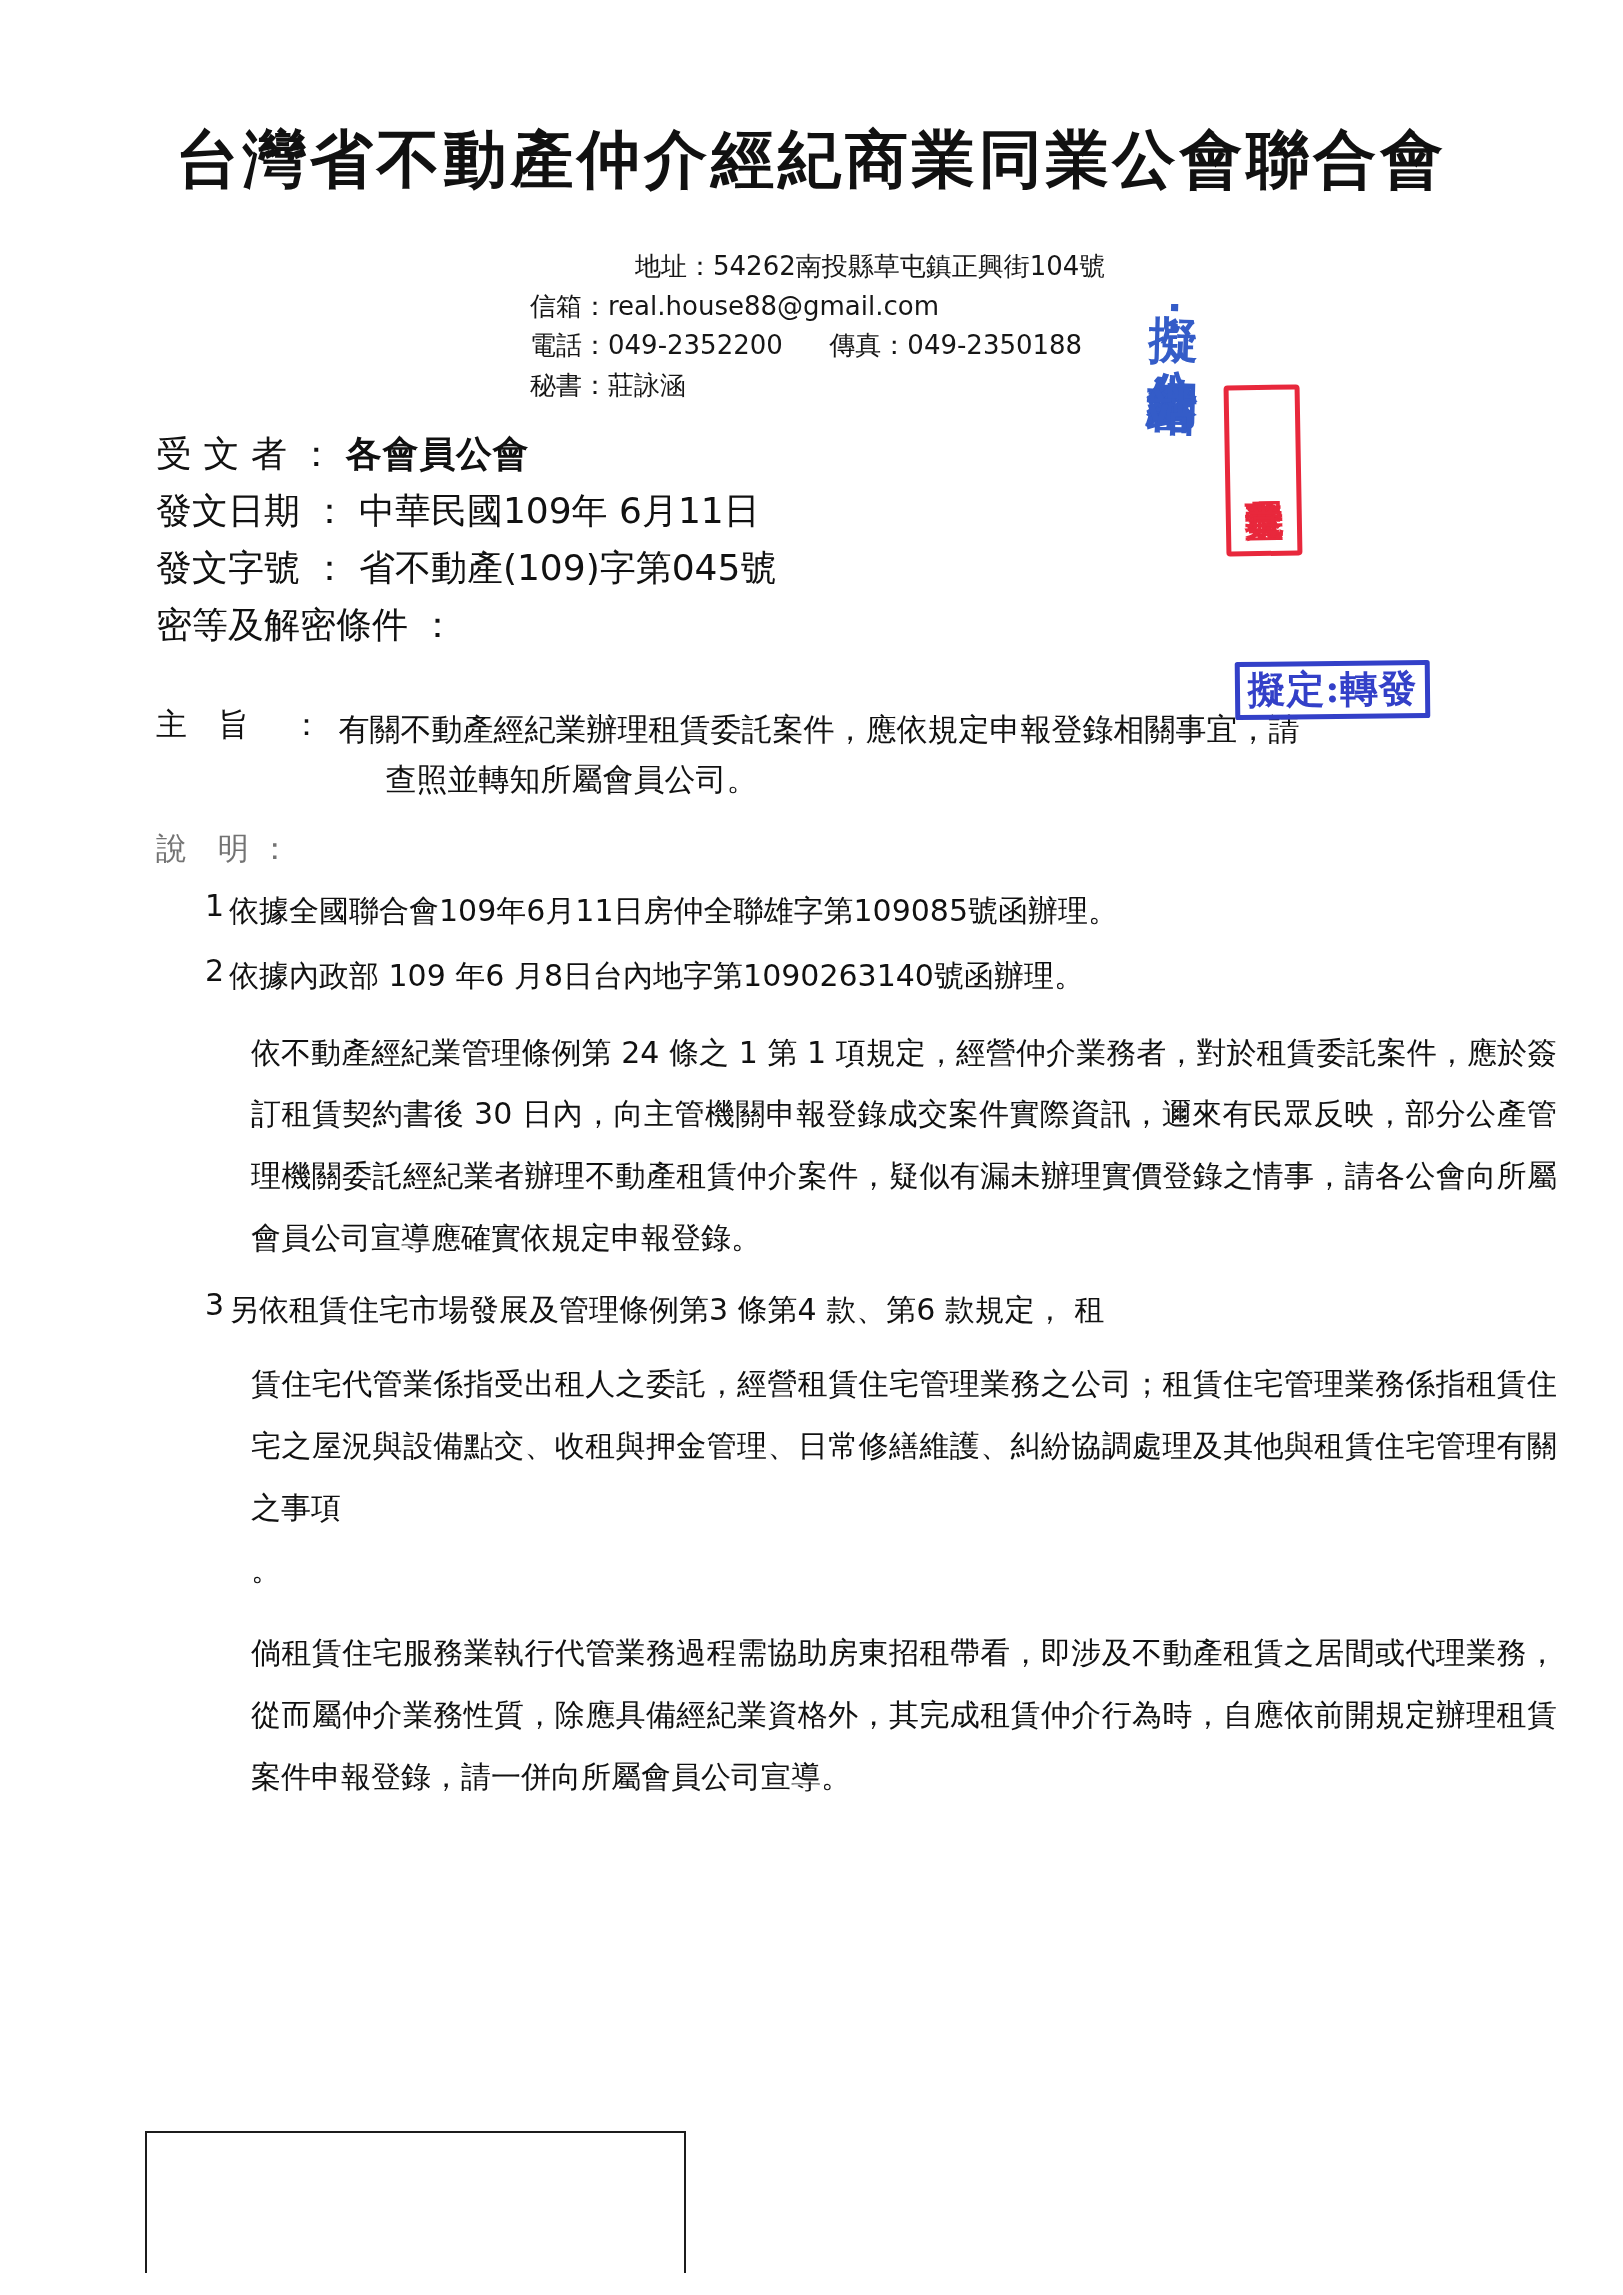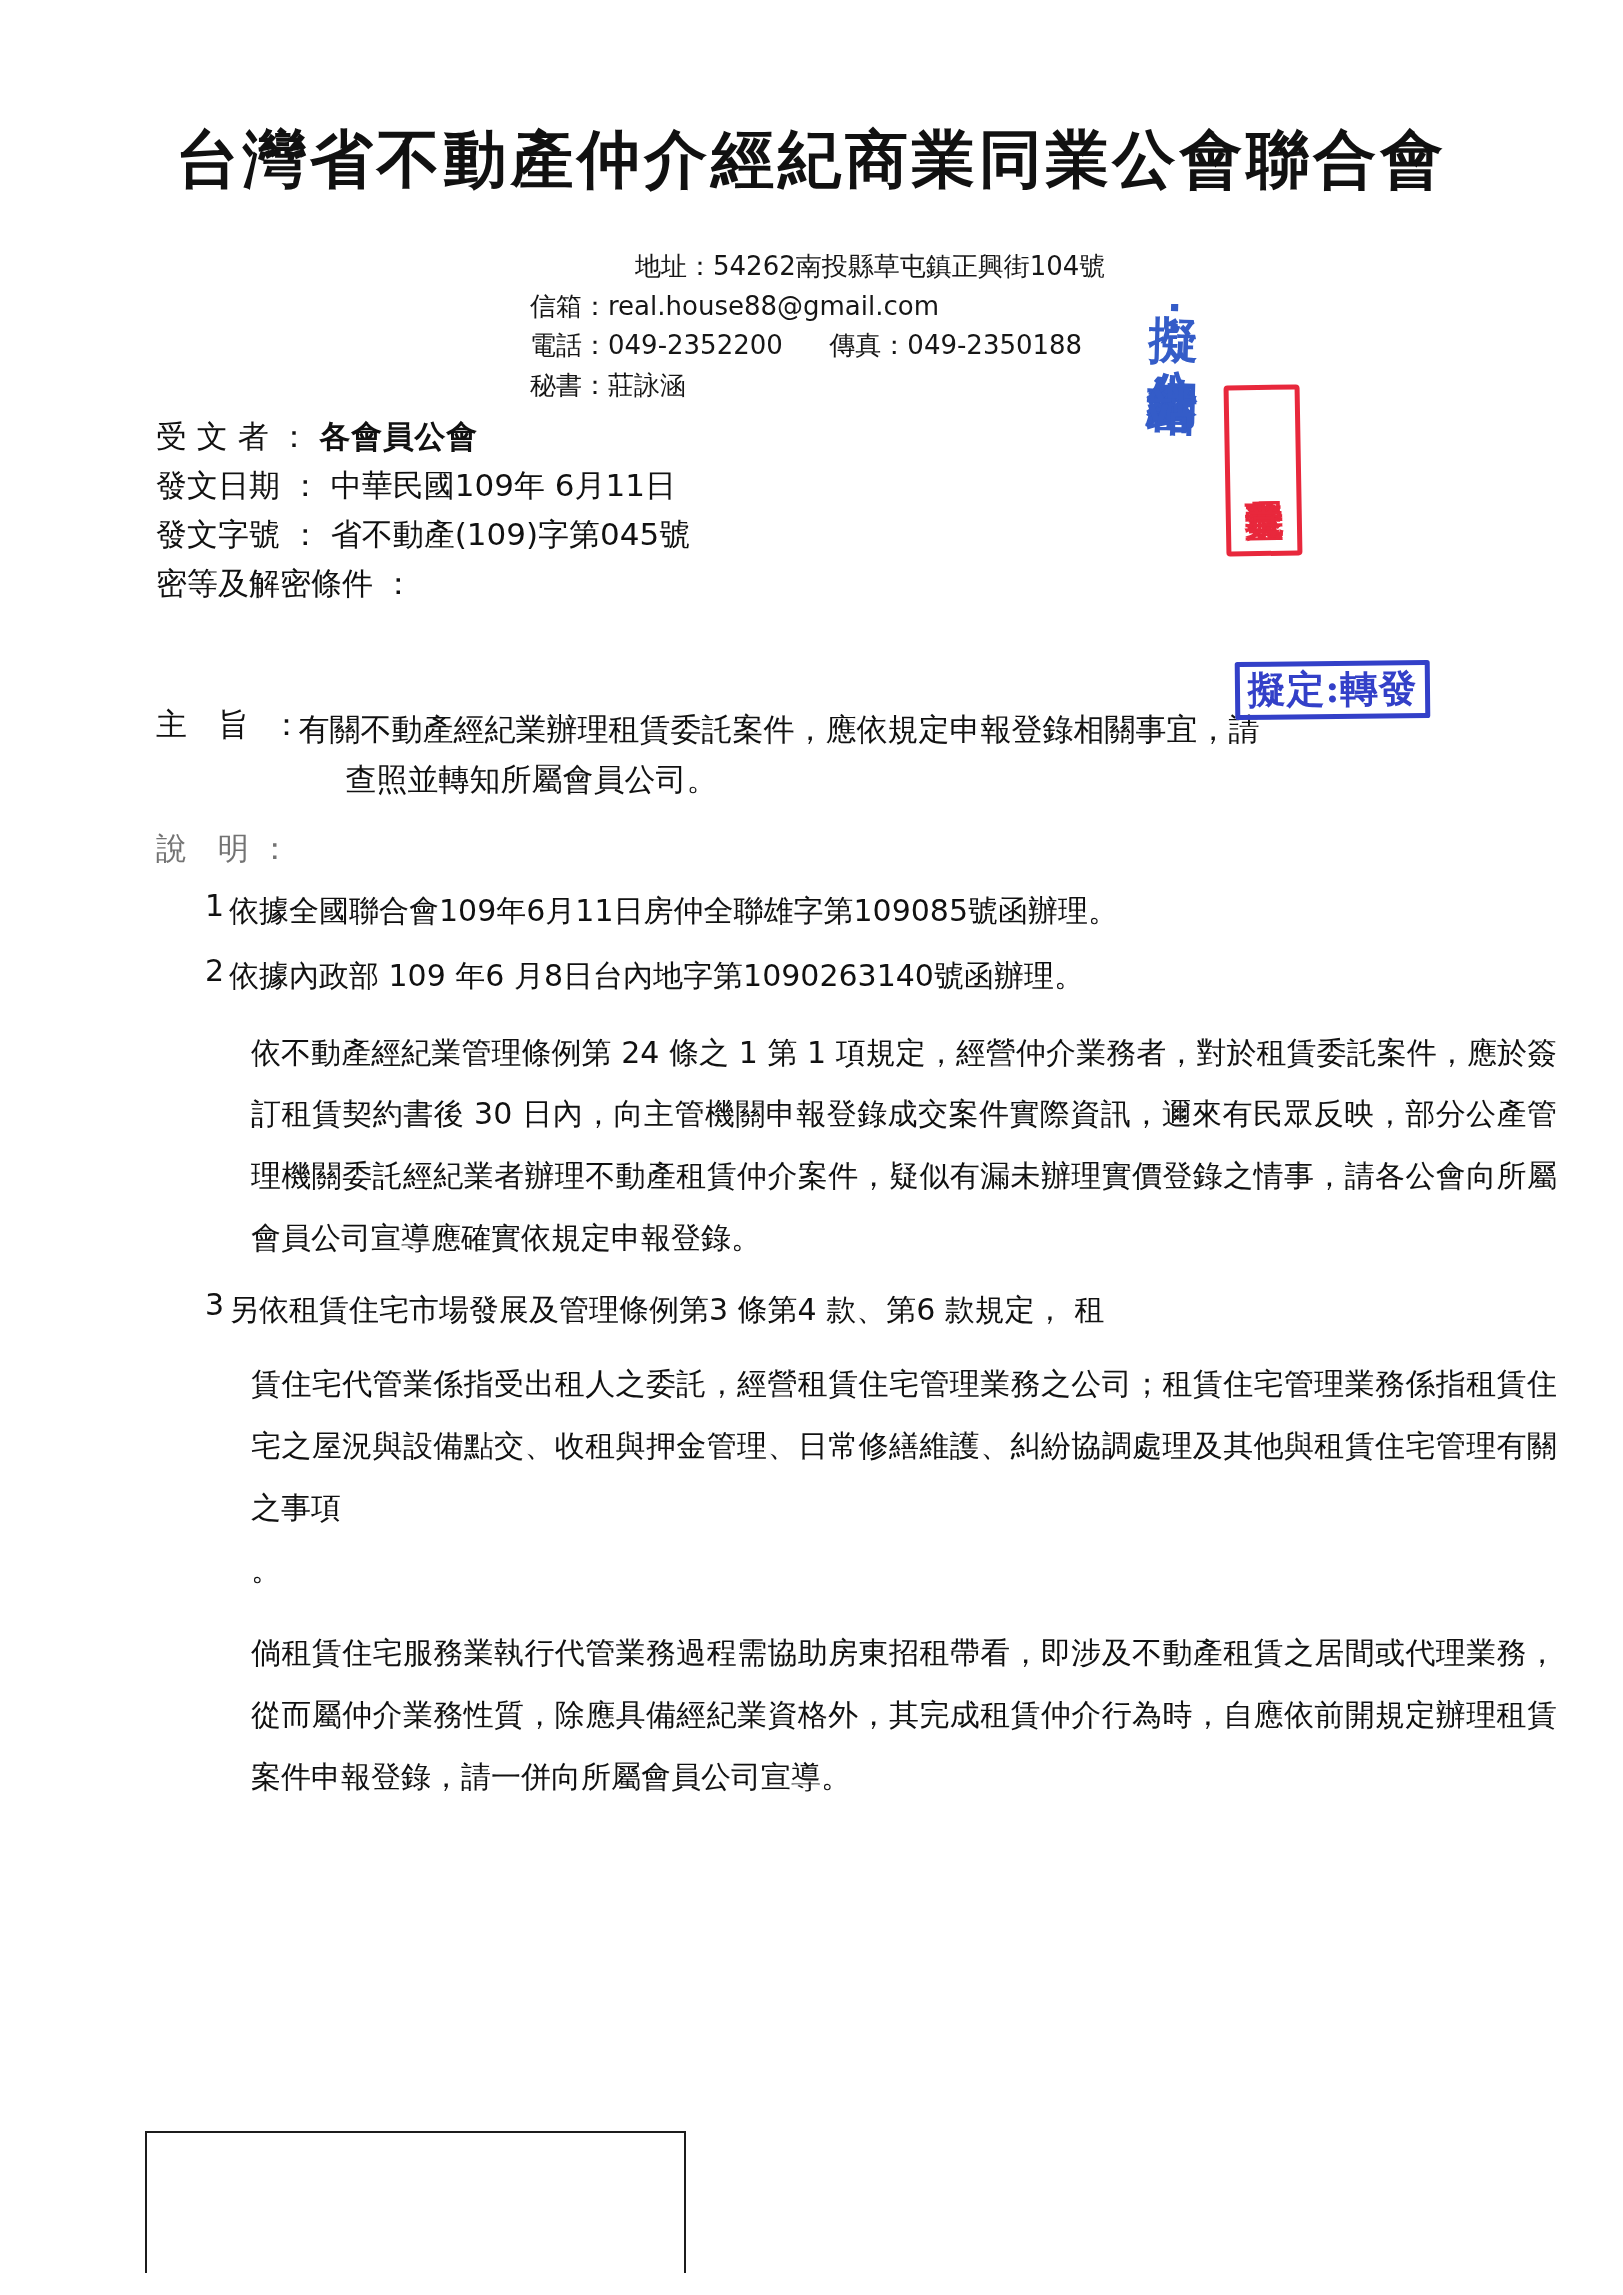--- a/index.html
+++ b/index.html
@@ -46,22 +46,22 @@
   .contact-line { white-space: nowrap; }
   .contact-line.addr {
     padding-left: 105px;
   }
   .gap-wide { display: inline-block; width: 30px; }
 
   
   .meta-block {
     position: absolute;
     left: 156px;
-    top: 412px;
-    font-size: 31px;
+    top: 426px;
+    font-size: 36px;
     line-height: 1.58;
     color: #111111;
   }
   .meta-row { white-space: nowrap; }
   .meta-label { letter-spacing: 0px; }
   .meta-value-bold {
     font-weight: bold;
     letter-spacing: 0.7px;
   }
 
@@ -71,20 +71,21 @@
     left: 156px;
     top: 704px;
     width: 1401px;
   }
 
   .sec-row {
     display: flex;
     align-items: flex-start;
     font-size: 31px;
     color: #111111;
+    gap: 20px;
   }
   .sec-label {
     flex: 0 0 auto;
     width: 115px;
     white-space: nowrap;
     letter-spacing: 10.5px;
   }
   .sec-colon {
     flex: 0 0 auto;
     width: 27.5px;

